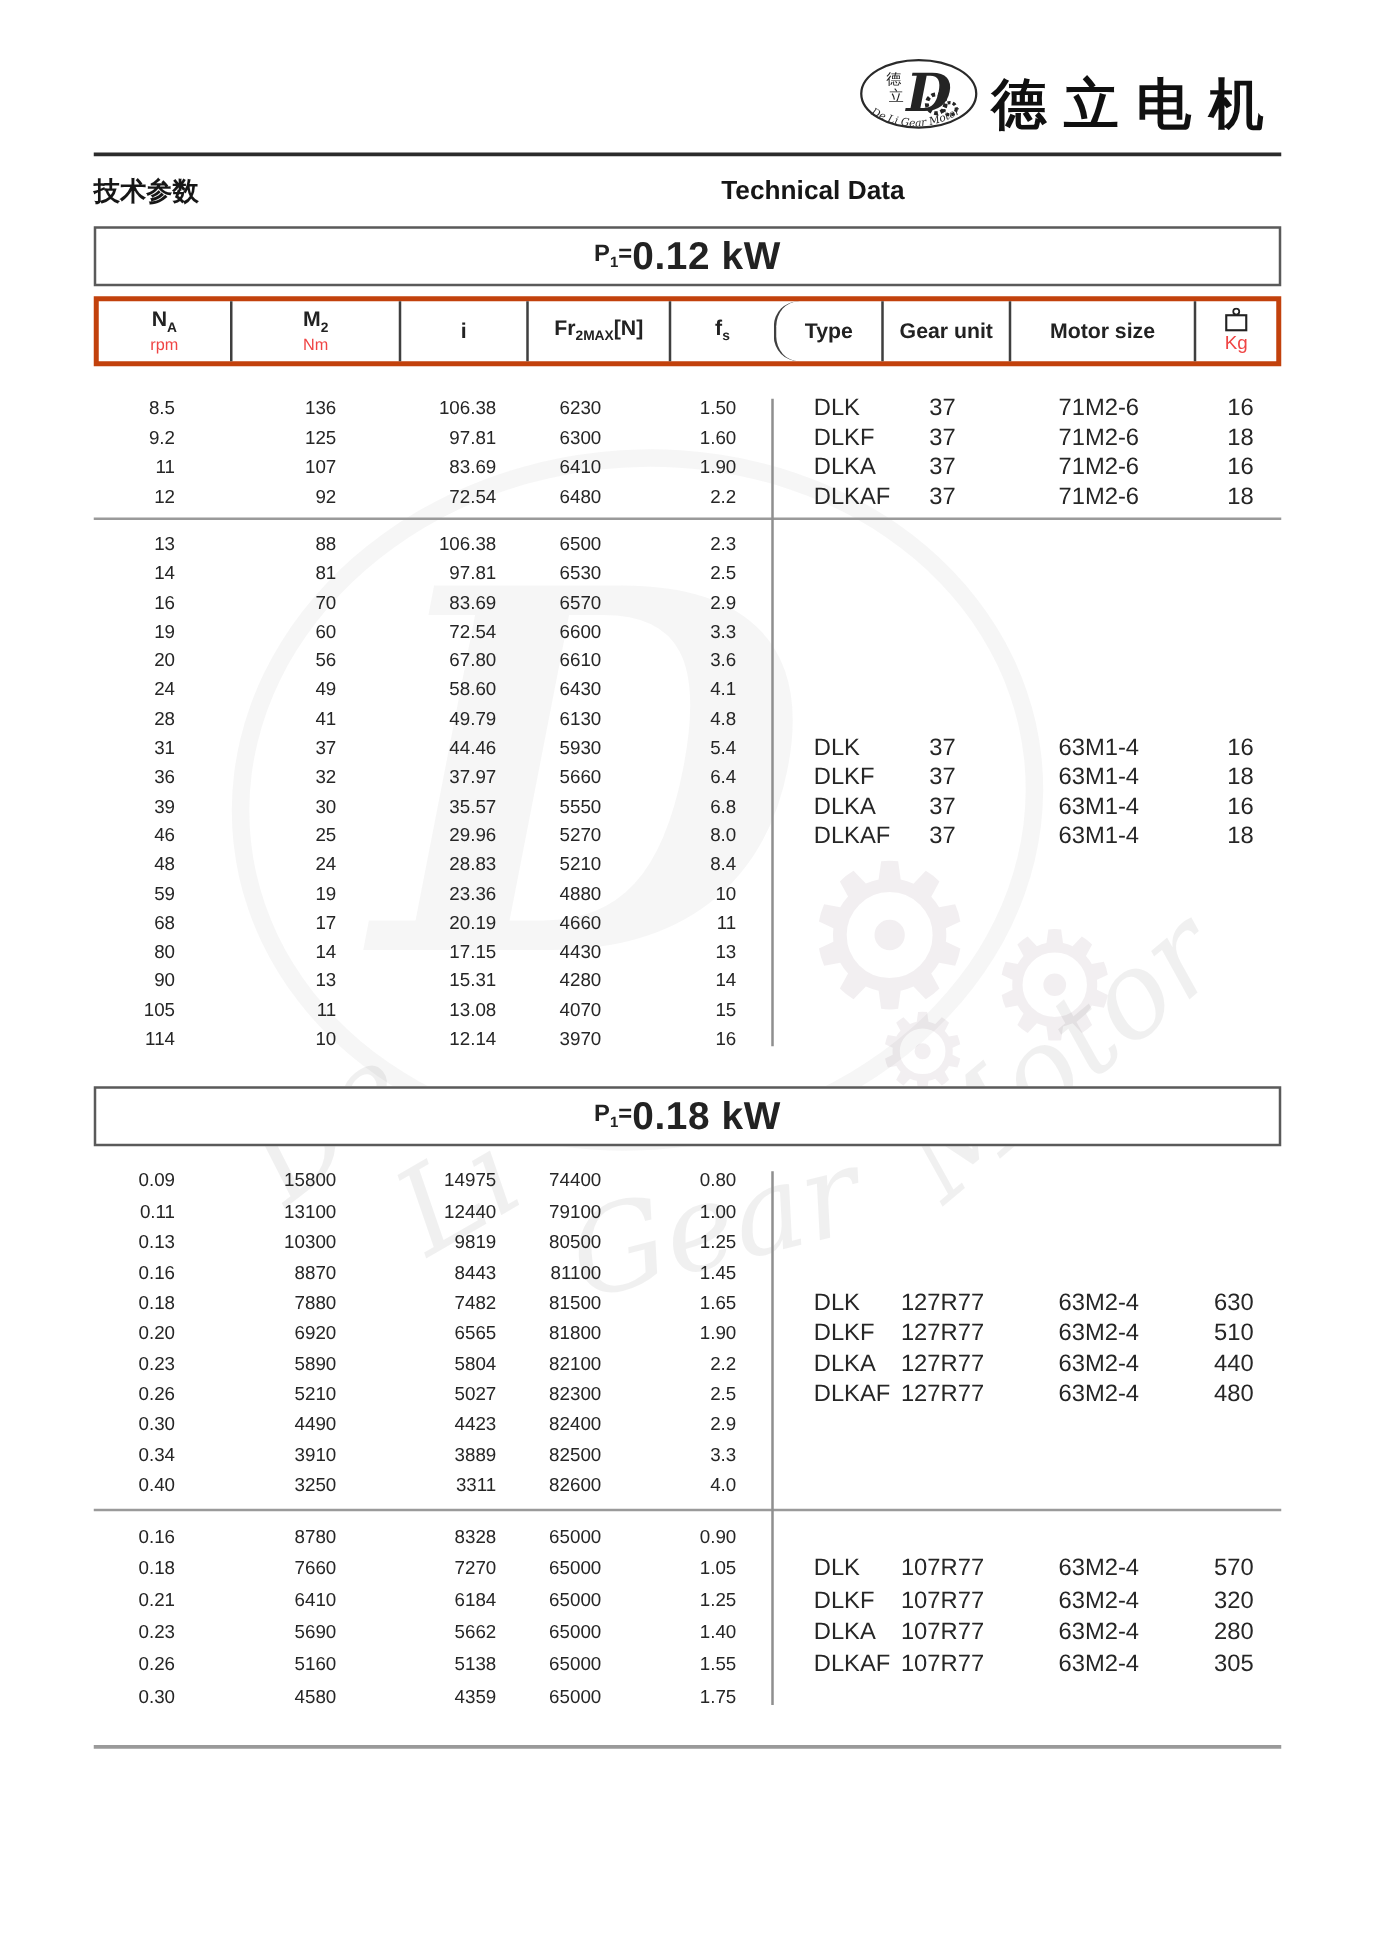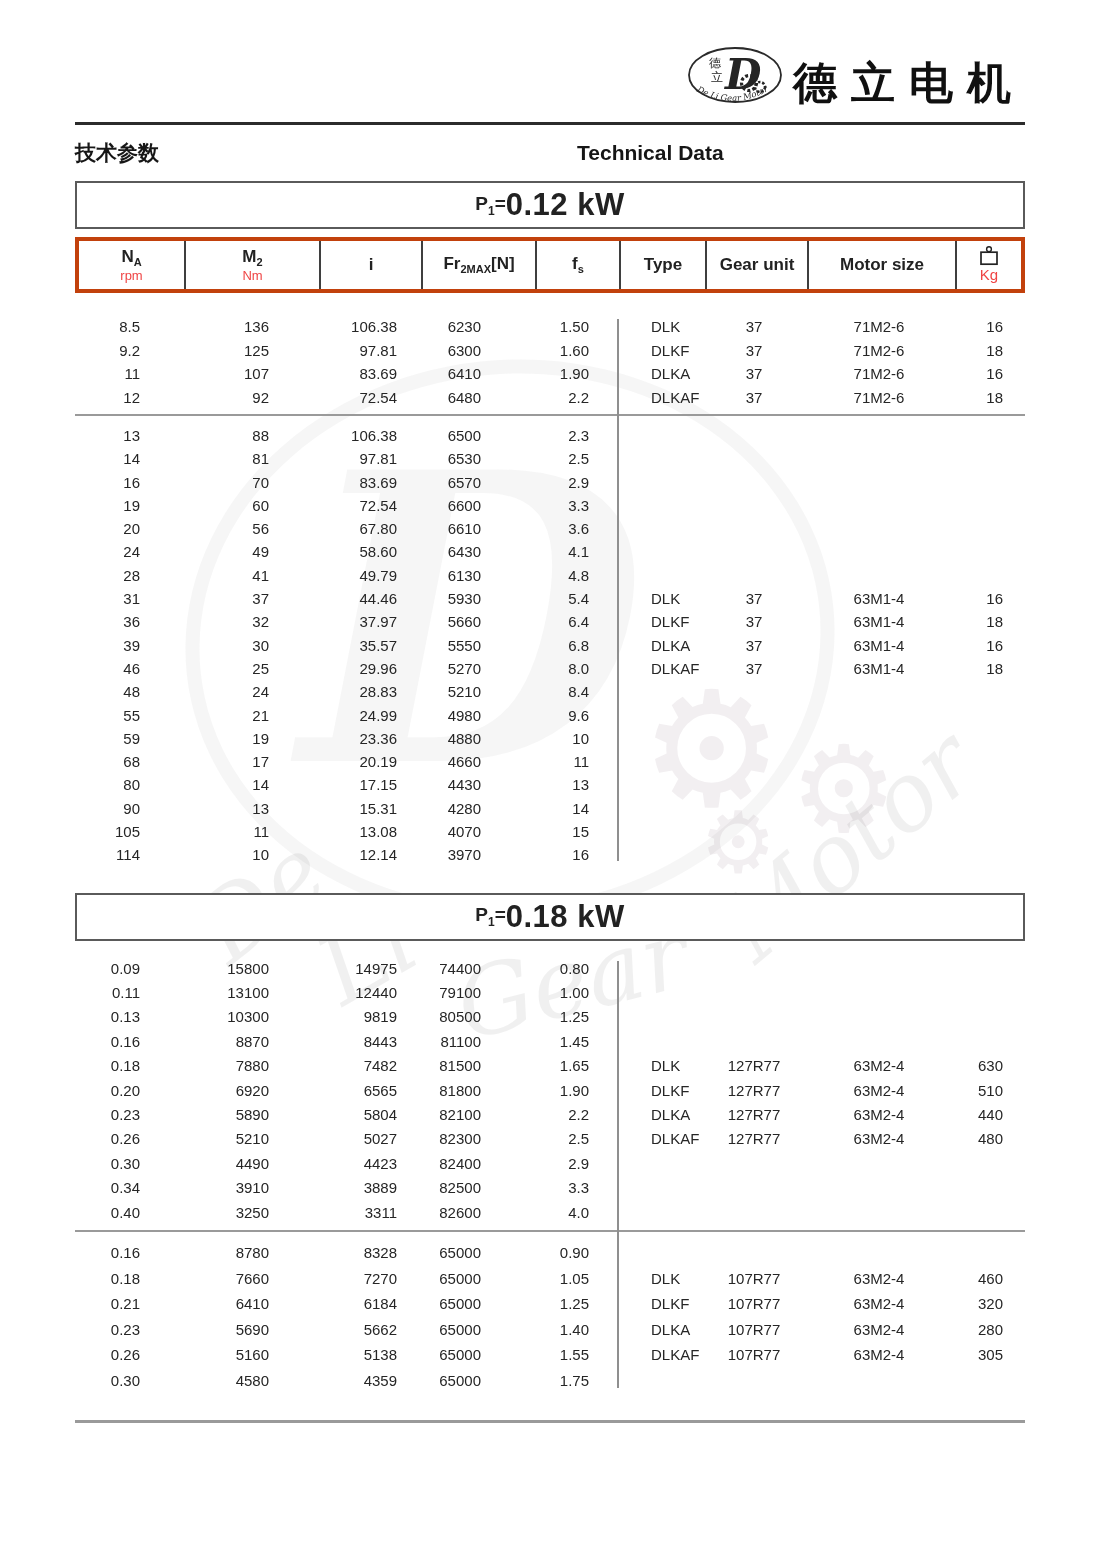--- a/index.html
+++ b/index.html
@@ -50,21 +50,21 @@
   .row { display:flex; font-size:15px; color:#262626; }
   .row span { display:block; }
   .c0 { width:105px; text-align:right; padding-right:40px; }
   .c1 { width:135px; text-align:right; padding-right:46px; }
   .c2 { width:102px; text-align:right; padding-right:20px; }
   .c3 { width:114px; text-align:right; padding-right:50px; }
   .c4 { width:84px;  text-align:right; padding-right:26px; }
 
   .block { position:relative; }
   .types { position:absolute; left:542px; width:408px; top:0; }
-  .trow { display:flex; font-size:15px; color:#262626; }
+  .trow { display:flex; font-size:19px; color:#262626; }
   .t0 { width:86px;  text-align:left; padding-left:34px; }
   .t1 { width:102px; text-align:center; }
   .t2 { width:148px; text-align:center; }
   .t3 { width:70px;  text-align:right; padding-right:20px; }
 
   .hsep { height:2px; background:#9a9a9a; margin:5px 0 8px 0; }
 
   .footer-rule { height:3px; background:#9a9a9a; margin-top:26px; }
   .page-num { text-align:center; font-size:17px; color:#222; margin-top:10px; }
 </style>
@@ -128,21 +128,21 @@
           </div>
           <div class="hc" style="width: 102px;">
             <div class="l1">i</div>
           </div>
           <div class="hc" style="width: 114px;">
             <div class="l1">Fr<sub>2MAX</sub>[N]</div>
           </div>
           <div class="hc" style="width: 84px;">
             <div class="l1">f<sub>s</sub></div>
           </div>
-          <div class="hc" style="width: 86px;">
+          <div class="hc" style="width: 86px; border-radius: 20px;">
             <div class="l1">Type</div>
           </div>
           <div class="hc" style="width: 102px;">
             <div class="l1">Gear unit</div>
           </div>
           <div class="hc" style="width: 148px;">
             <div class="l1">Motor size</div>
           </div>
           <div class="hc" style="width: 70px; flex: 1 1 0%;">
             <div class="kg-wrap">
@@ -292,27 +292,20 @@
               <span class="c4">8.0</span>
             </div>
             <div class="row" style="height: 23.3px; line-height: 23.3px;">
               <span class="c0">48</span>
               <span class="c1">24</span>
               <span class="c2">28.83</span>
               <span class="c3">5210</span>
               <span class="c4">8.4</span>
             </div>
             <div class="row" style="height: 23.3px; line-height: 23.3px;">
-              <span class="c0">55</span>
-              <span class="c1">21</span>
-              <span class="c2">24.99</span>
-              <span class="c3">4980</span>
-              <span class="c4">9.6</span>
-            </div>
-            <div class="row" style="height: 23.3px; line-height: 23.3px;">
               <span class="c0">59</span>
               <span class="c1">19</span>
               <span class="c2">23.36</span>
               <span class="c3">4880</span>
               <span class="c4">10</span>
             </div>
             <div class="row" style="height: 23.3px; line-height: 23.3px;">
               <span class="c0">68</span>
               <span class="c1">17</span>
               <span class="c2">20.19</span>
@@ -528,21 +521,21 @@
               <span class="c1">4580</span>
               <span class="c2">4359</span>
               <span class="c3">65000</span>
               <span class="c4">1.75</span>
             </div>
             <div class="types" style="top: 25.6px;">
               <div class="trow" style="height: 25.6px; line-height: 25.6px;">
                 <span class="t0">DLK</span>
                 <span class="t1">107R77</span>
                 <span class="t2">63M2-4</span>
-                <span class="t3">460</span>
+                <span class="t3">570</span>
               </div>
               <div class="trow" style="height: 25.6px; line-height: 25.6px;">
                 <span class="t0">DLKF</span>
                 <span class="t1">107R77</span>
                 <span class="t2">63M2-4</span>
                 <span class="t3">320</span>
               </div>
               <div class="trow" style="height: 25.6px; line-height: 25.6px;">
                 <span class="t0">DLKA</span>
                 <span class="t1">107R77</span>

